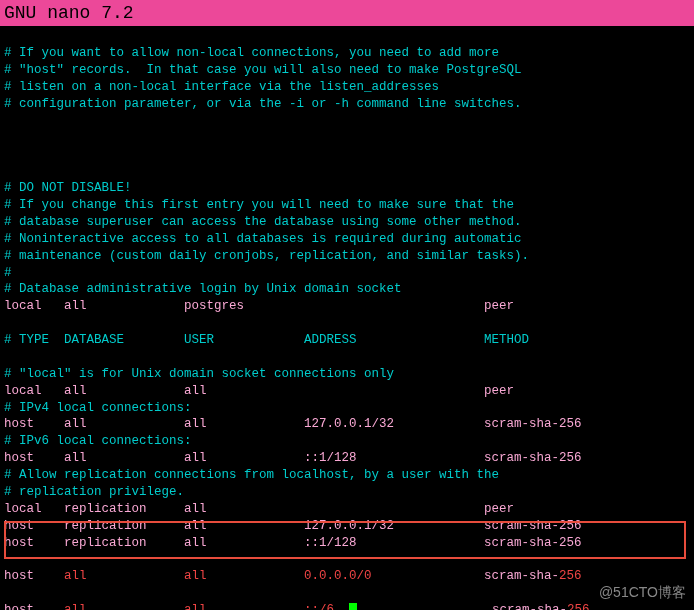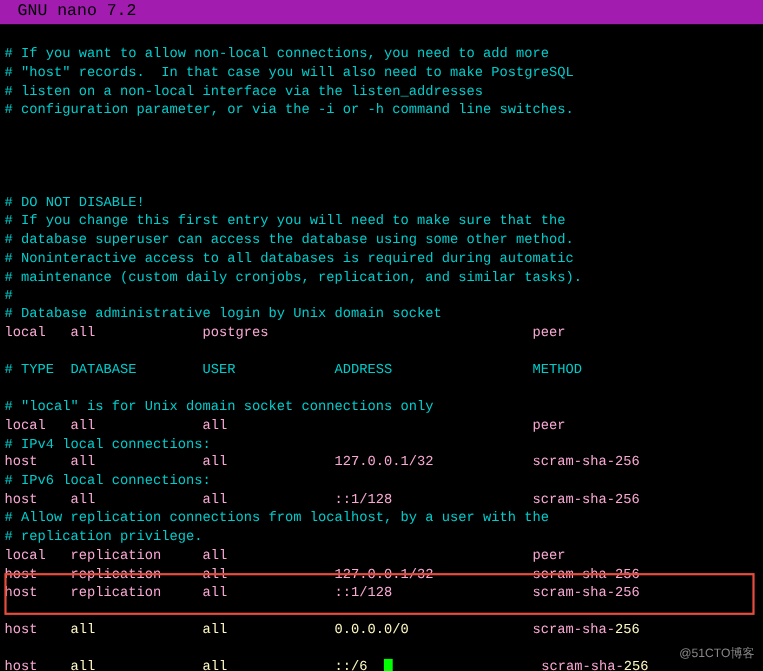--- a/index.html
+++ b/index.html
@@ -11,59 +11,59 @@
       background: #000;
       font-family: 'Courier New', monospace;
       font-size: 12.5px;
       line-height: 1.35;
       width: 694px;
       height: 610px;
       overflow: hidden;
       position: relative;
     }
     .title-bar {
-      background: #a21caf;
+      background: #ec4899;
       color: #000;
-      padding: 1px 16px;
-      font-size: 15px;
+      padding: 1px 4px;
+      font-size: 18px;
     }
     .terminal {
       padding: 2px 4px;
       white-space: pre;
       color: #fff;
     }
     .comment {
       color: #00cccc;
     }
     .white {
       color: #f9a8d4;
     }
     .highlight-box {
       border: 2px solid #e74c3c;
       position: absolute;
       left: 4px;
       width: 682px;
       pointer-events: none;
     }
     .yellow {
-      color: #fef9c3;
+      color: #ef4444;
     }
     .cursor {
       background: #00ff00;
       display: inline-block;
       width: 8px;
       height: 14px;
       vertical-align: middle;
     }
     .watermark {
       position: absolute;
       bottom: 8px;
       right: 8px;
       color: #888;
-      font-size: 11px;
+      font-size: 14px;
       font-family: sans-serif;
     }
     .row {
       display: block;
     }
   </style>
 </head>
 <body>
 
 <div class="title-bar">  GNU nano 7.2</div>

